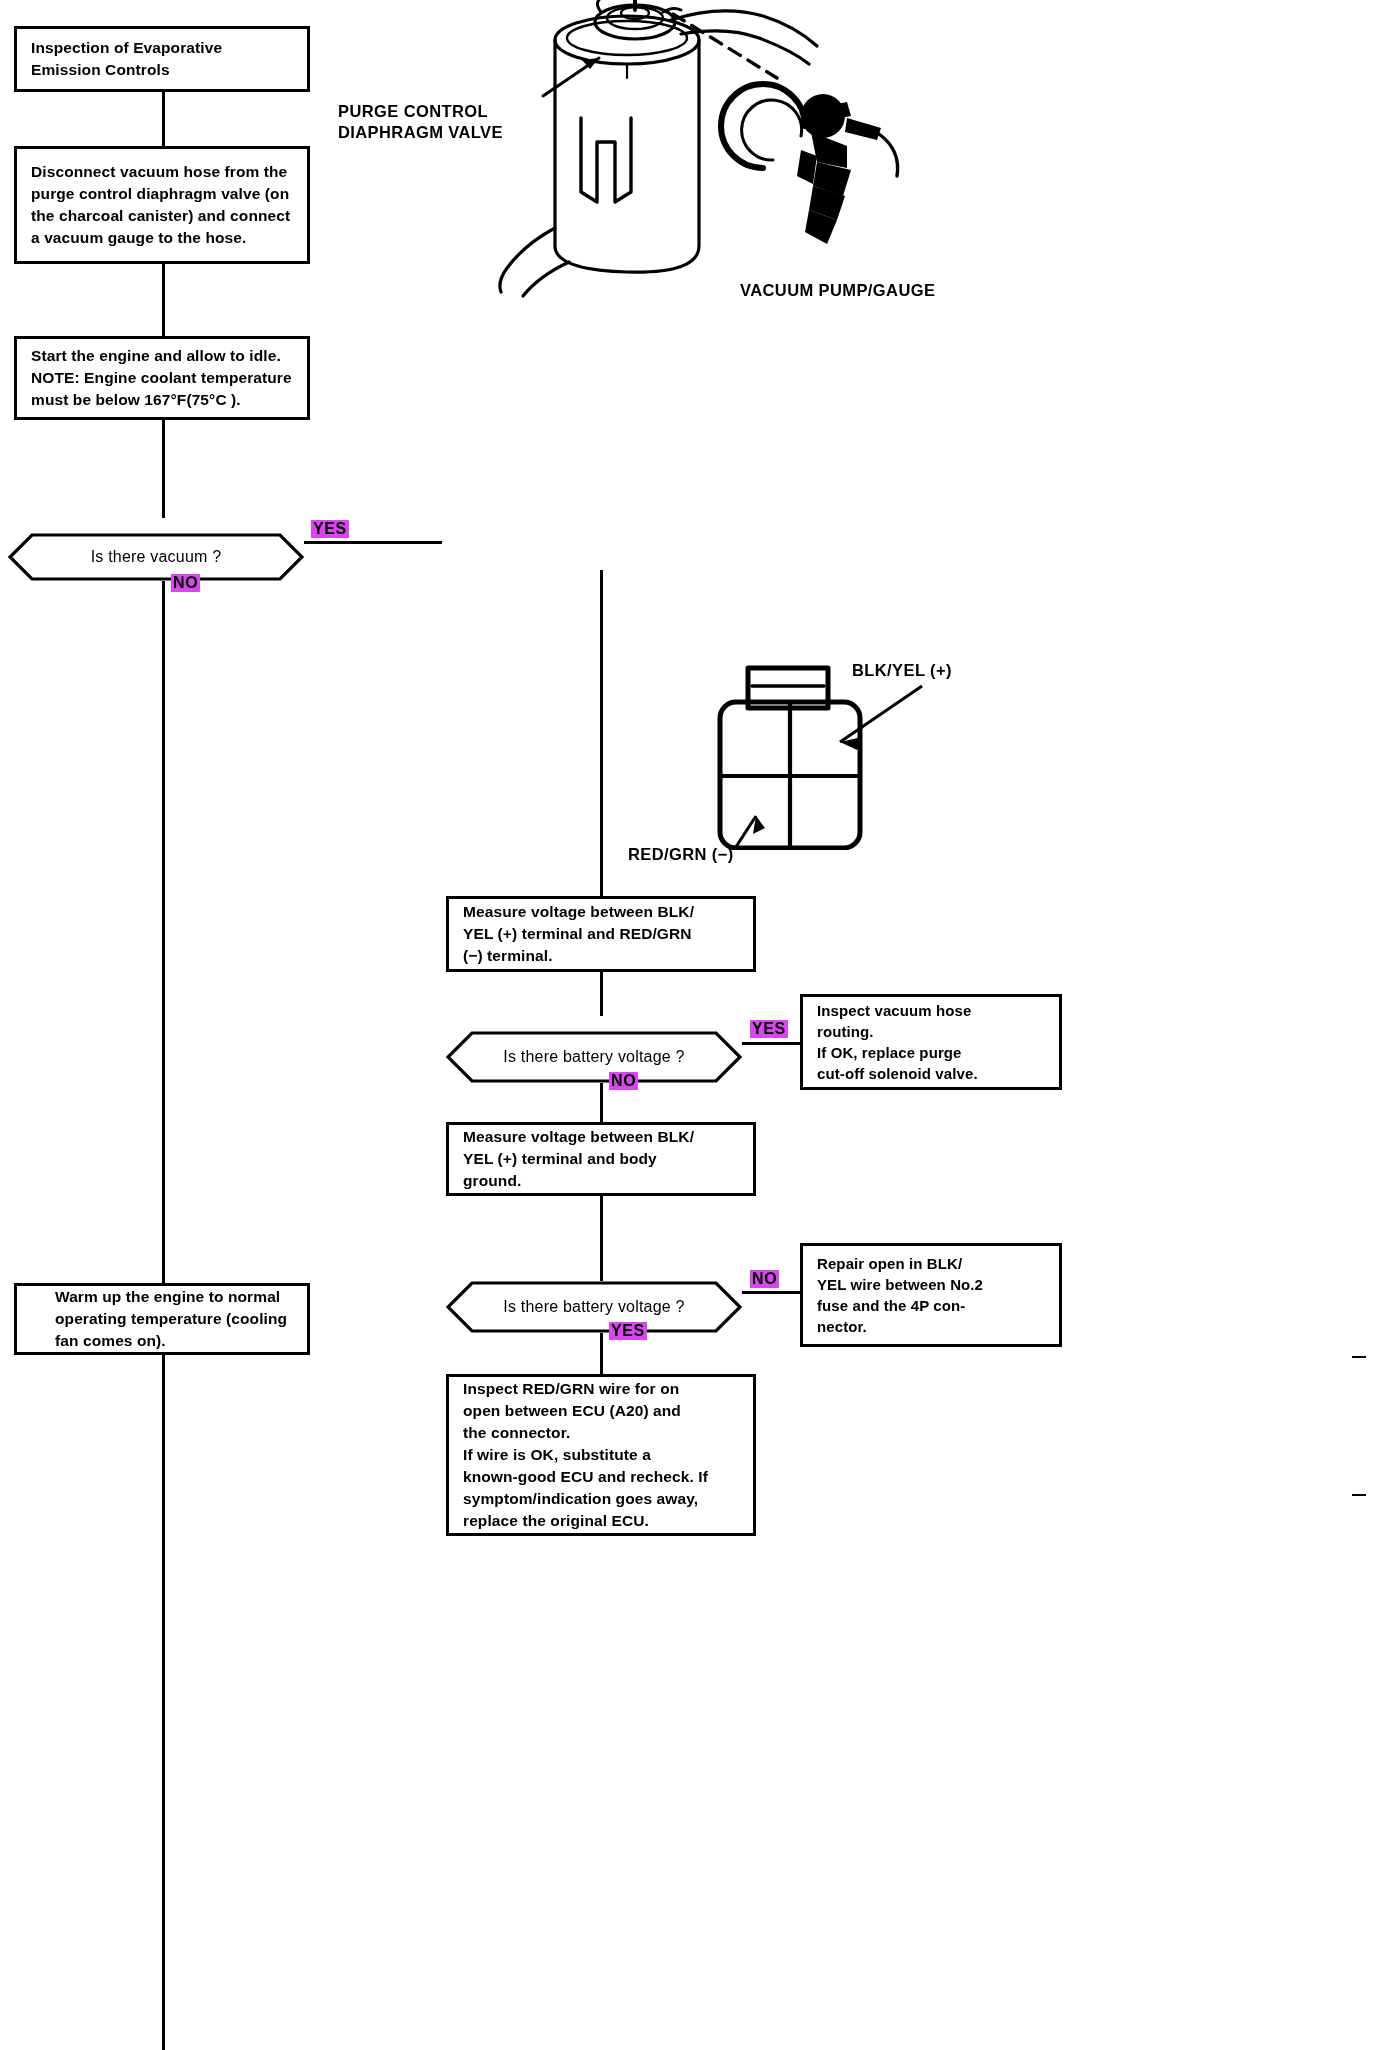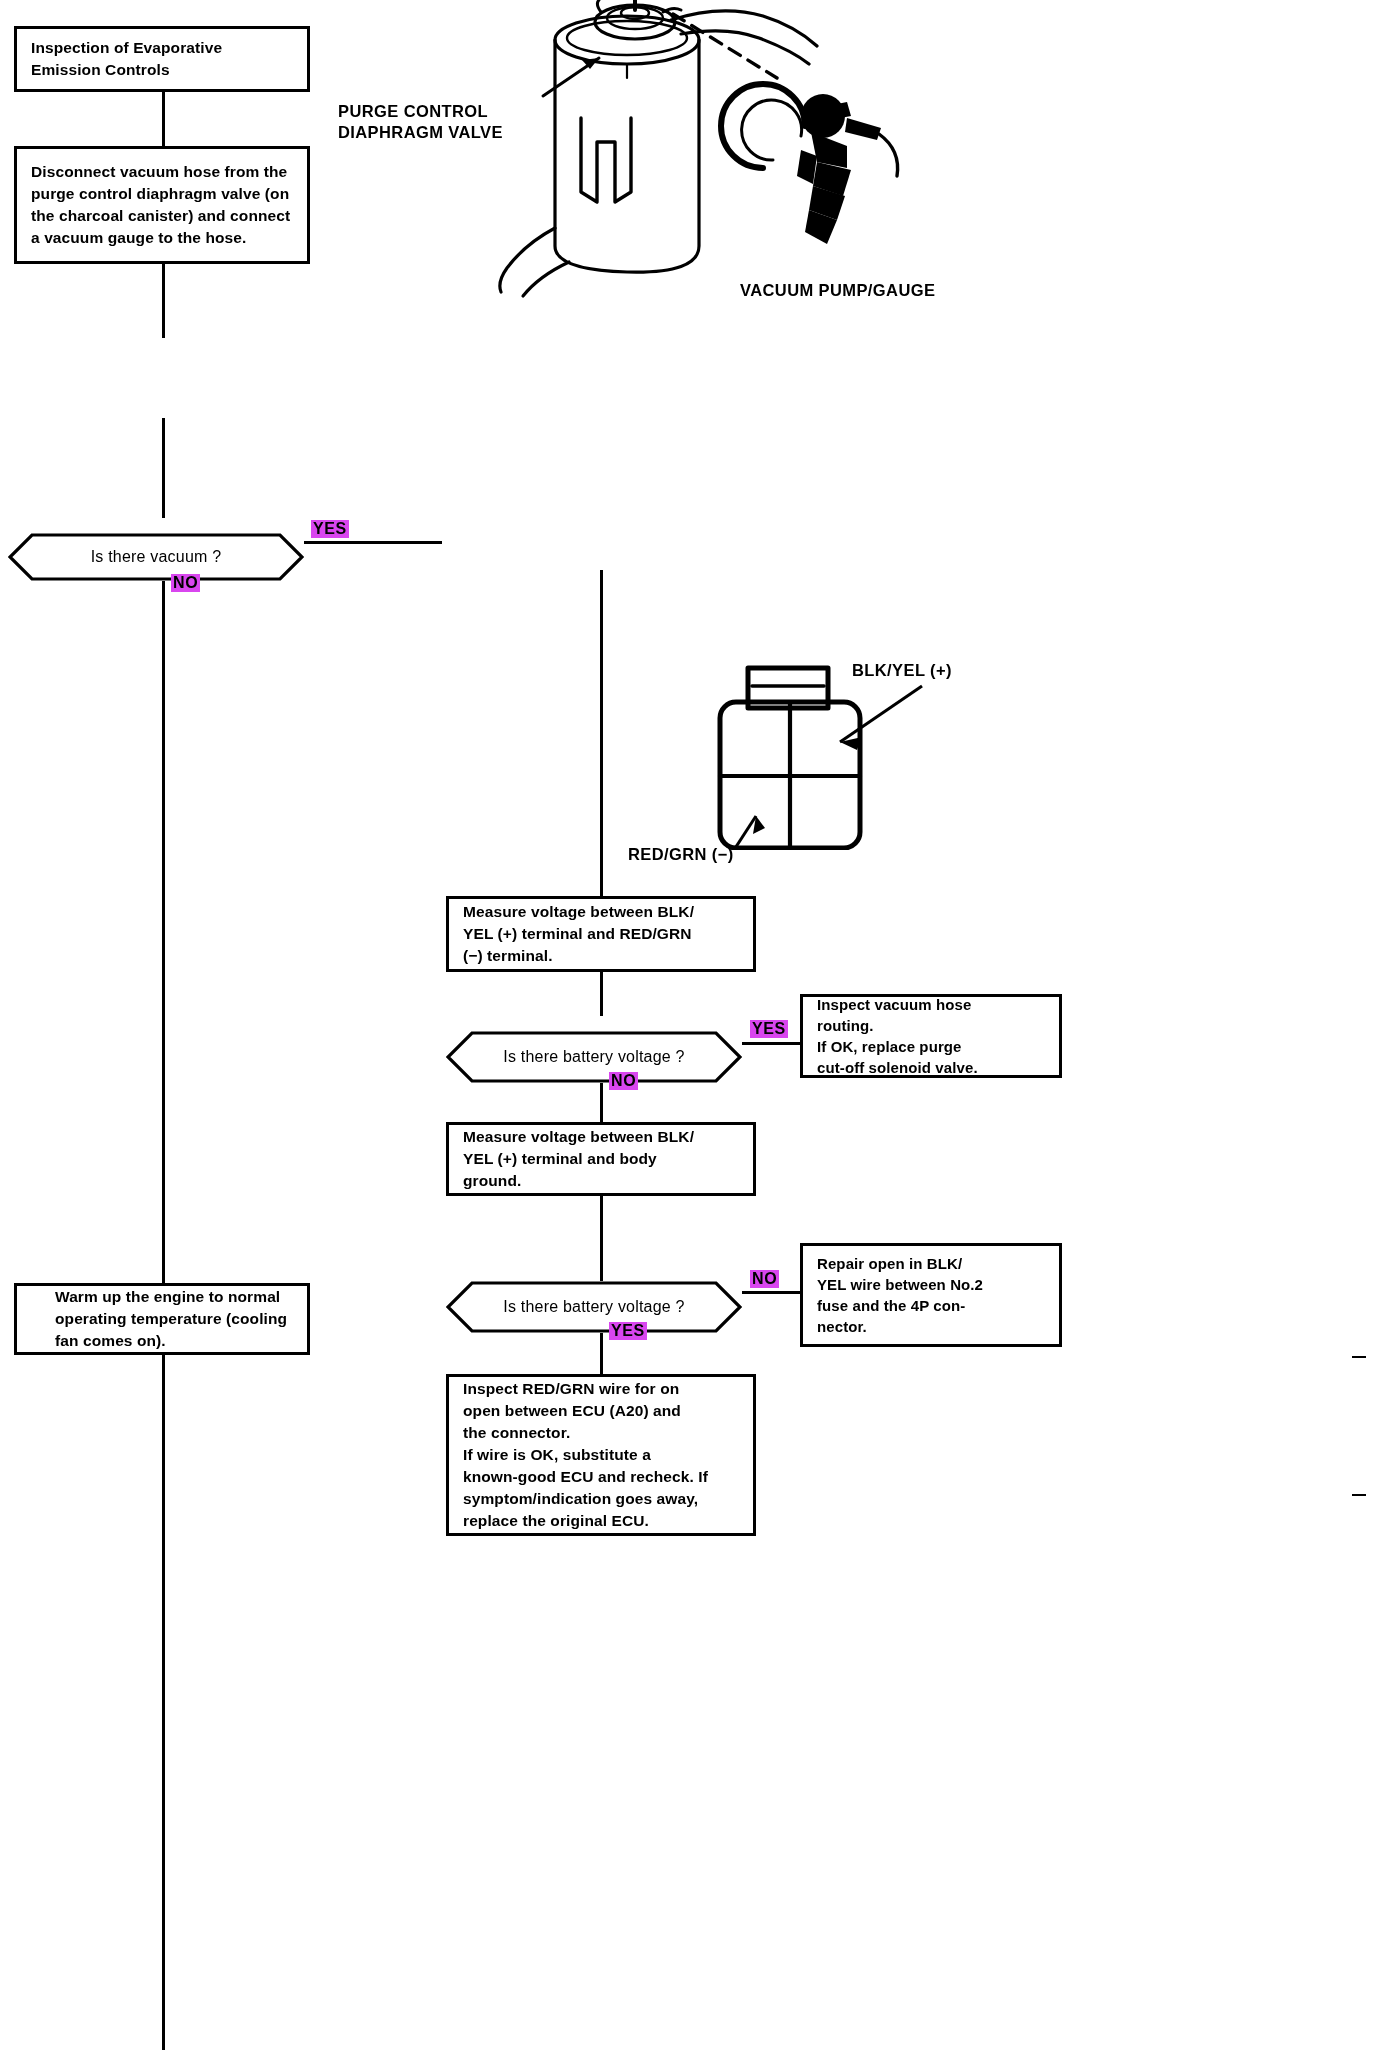--- a/index.html
+++ b/index.html
@@ -112,20 +112,25 @@
 Emission Controls</span>
   </div>
 
   <div class="box" style="left:14px; top:146px; width:296px; height:118px;">
     <span class="txt">Disconnect vacuum hose from the
 purge control diaphragm valve (on
 the charcoal canister) and connect
 a vacuum gauge to the hose.</span>
   </div>
 
+  <div class="box" style="left:14px; top:336px; width:296px; height:84px;">
+    <span class="txt">Start the engine and allow to idle.
+NOTE: Engine coolant temperature
+must be below 167°F(75°C ).</span>
+  </div>
 
   <div class="hex" style="left:8px; top:518px; width:296px; height:48px;">
     <svg width="296" height="48" viewBox="0 0 296 48">
       <polygon points="24,2 272,2 294,24 272,46 24,46 2,24" fill="#fff" stroke="#000" stroke-width="3.2"></polygon>
     </svg>
     <span class="hlabel">Is there vacuum ?</span>
   </div>
   <span class="blabel" style="left:311px; top:520px;">YES</span>
   <span class="blabel" style="left:171px; top:574px;">NO</span>
 
@@ -144,21 +149,21 @@
 
   <div class="hex" style="left:446px; top:1016px; width:296px; height:52px;">
     <svg width="296" height="52" viewBox="0 0 296 52">
       <polygon points="26,2 270,2 294,26 270,50 26,50 2,26" fill="#fff" stroke="#000" stroke-width="3.2"></polygon>
     </svg>
     <span class="hlabel">Is there battery voltage ?</span>
   </div>
   <span class="blabel" style="left:750px; top:1020px;">YES</span>
   <span class="blabel" style="left:609px; top:1072px;">NO</span>
 
-  <div class="box small" style="left:800px; top:994px; width:262px; height:84px;">
+  <div class="box small" style="left:800px; top:994px; width:262px; height:96px;">
     <span class="txt">Inspect  vacuum  hose
 routing.
 If  OK,  replace  purge
 cut-off solenoid valve.</span>
   </div>
 
   <div class="box" style="left:446px; top:1122px; width:310px; height:74px;">
     <span class="txt">Measure  voltage  between  BLK/
 YEL   (+)   terminal  and  body
 ground.</span>

